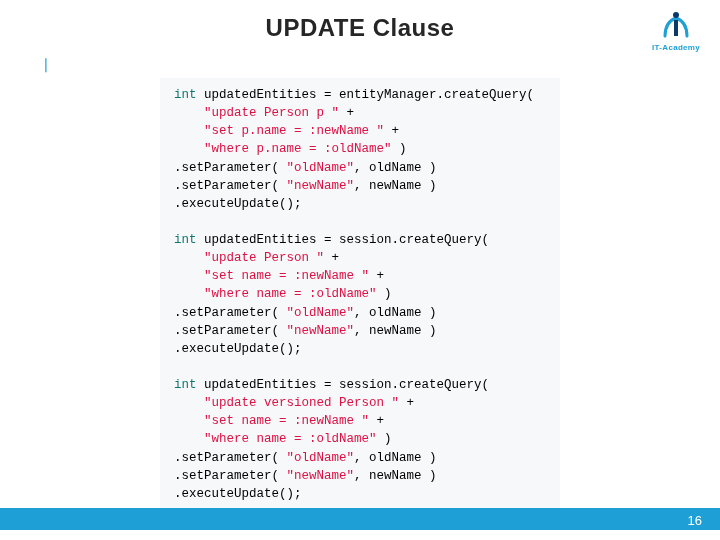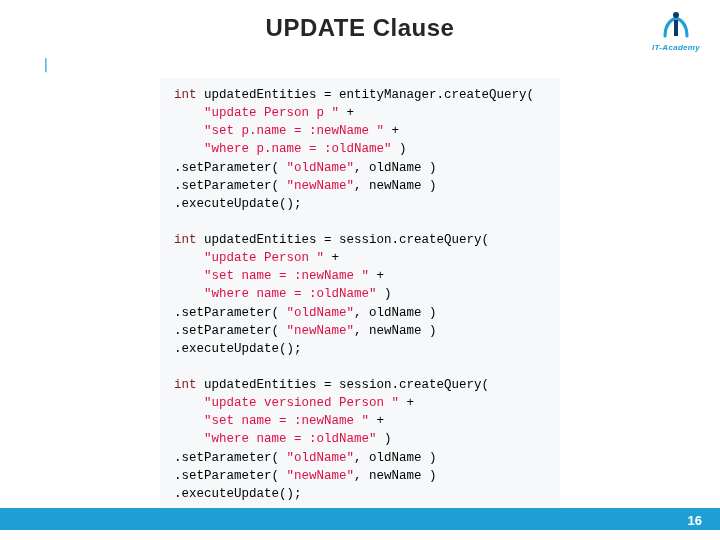--- a/index.html
+++ b/index.html
@@ -49,55 +49,54 @@
     background: #f6f8fa;
     font-family: Consolas, 'Courier New', monospace;
     font-size: 12.5px;
     line-height: 1.45;
     color: #555;
     padding: 8px 14px;
     margin: 4px auto 0 auto;
     width: 400px;
     white-space: pre;
   }
-  .kw { color: #7f1d1d; }
+  .kw { color: #0f766e; }
   .ident { color: #000000; }
   .str { color: #dd1144; }
   .logo {
     position: absolute;
     top: 8px;
     right: 20px;
     text-align: center;
   }
   .logo svg { display: block; margin: 0 auto; }
   .logo-text {
     font-family: Arial, sans-serif;
     font-size: 8px;
     color: #1e9fd6;
     font-weight: bold;
     margin-top: 1px;
     letter-spacing: 0.3px;
-    font-style: italic;
   }
   .footer-bar {
     position: absolute;
     left: 0;
     bottom: 10px;
     width: 100%;
     height: 22px;
     background: #1e9fd6;
   }
   .page-num {
     position: absolute;
     right: 18px;
     bottom: 12px;
     color: #ffffff;
     font-family: Arial, sans-serif;
     font-size: 13px;
-    font-weight: 700;
+    font-weight: 400;
   }
 </style>
 </head>
 <body>
 
 <div class="slide">
 
   <div class="logo">
     <svg width="34" height="34" viewBox="0 0 34 34">
       <path d="M6 28 Q6 14 17 10 Q28 14 28 28" fill="none" stroke="#1e9fd6" stroke-width="3" stroke-linecap="round"></path>

